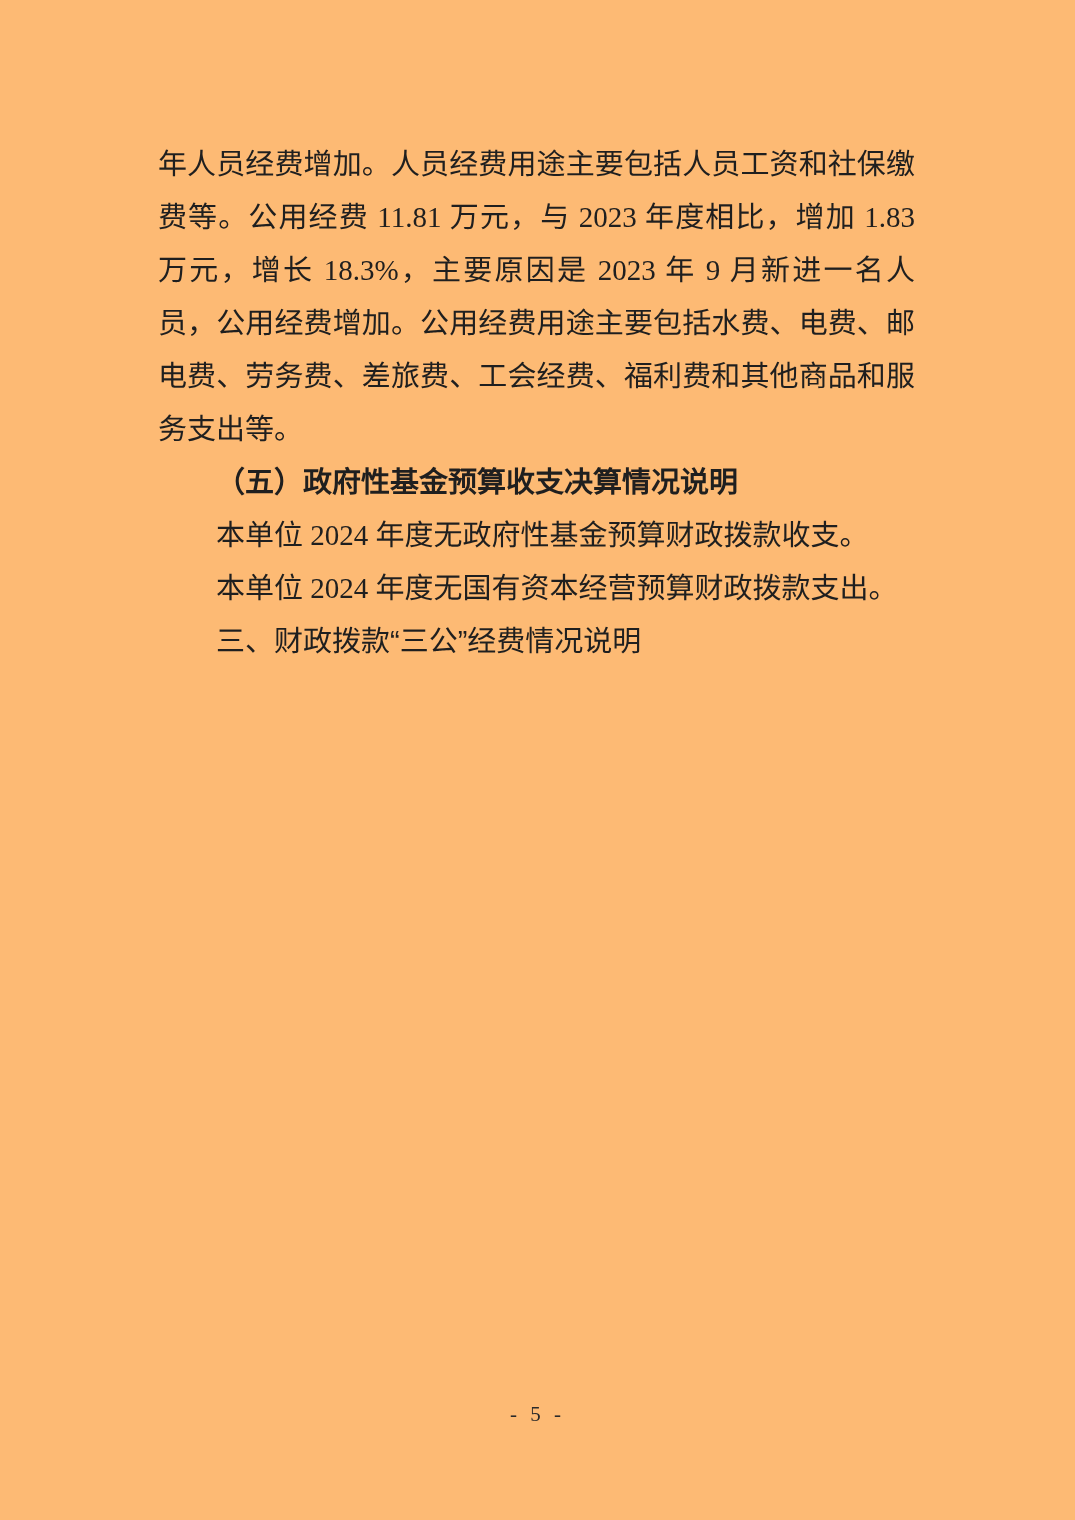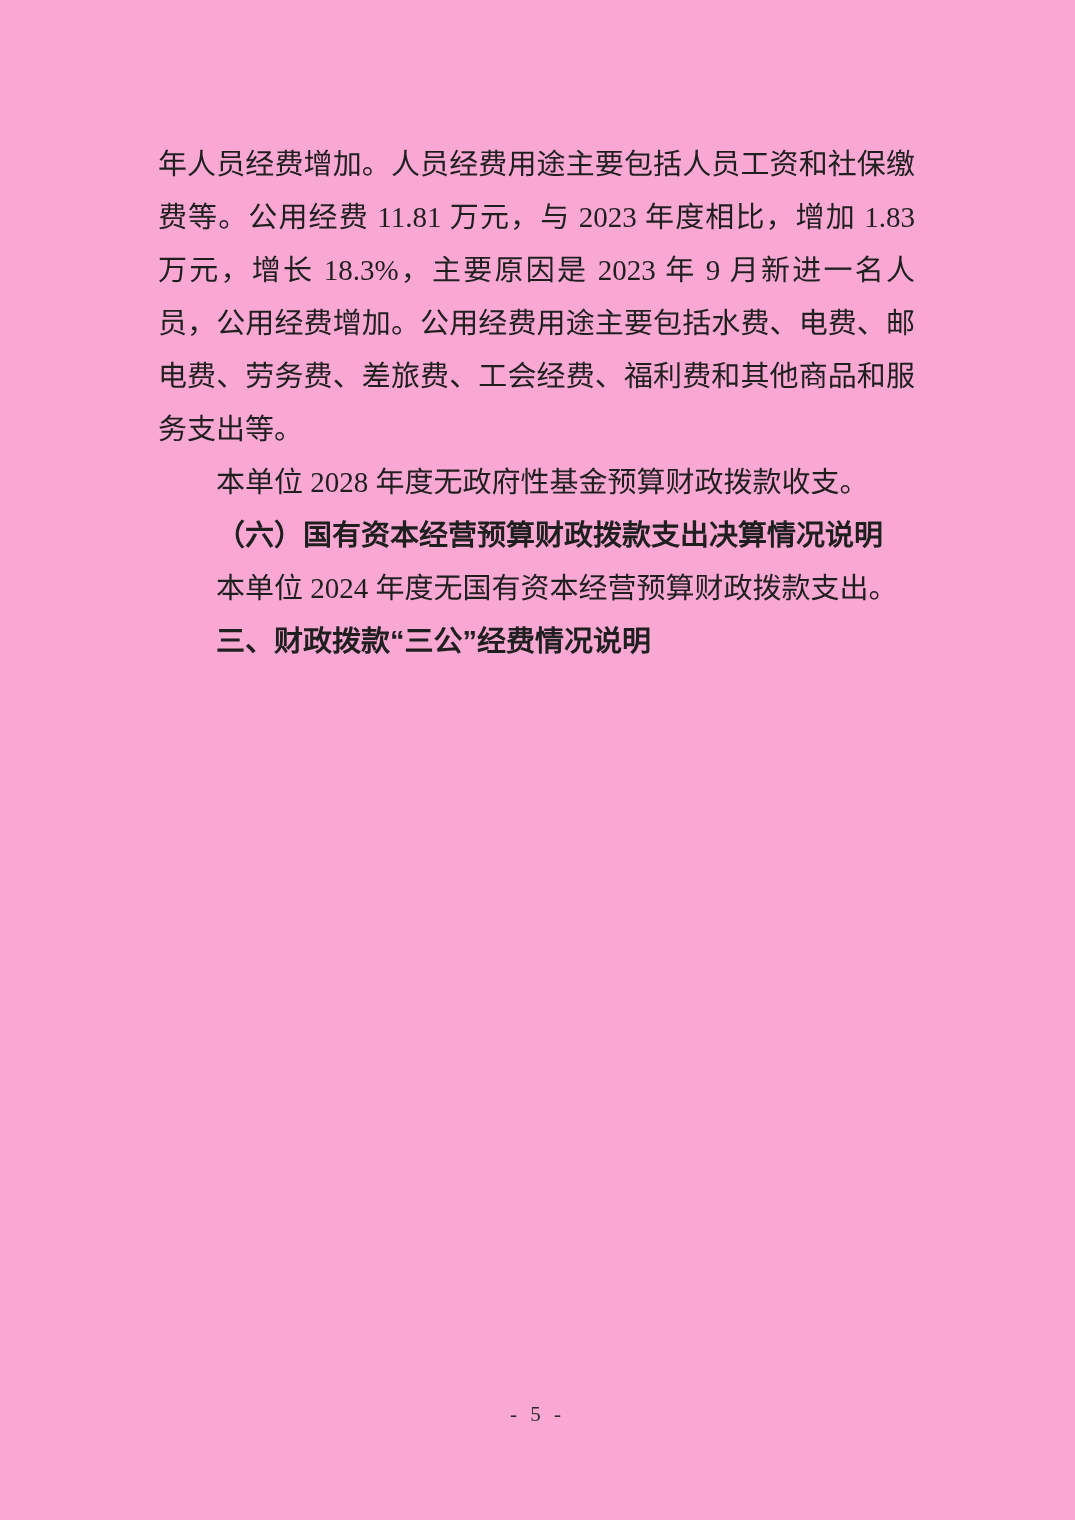--- a/index.html
+++ b/index.html
@@ -4,21 +4,21 @@
 <style>
   html, body {
     margin: 0;
     padding: 0;
     background: #ffffff;
   }
   .page {
     position: relative;
     width: 1075px;
     height: 1520px;
-    background: #f9a8d4;
+    background: #fdba74;
     overflow: hidden;
     color: #1f1f1f;
   }
   .content {
     position: absolute;
     left: 158px;
     top: 138px;
     width: 757px;
   }
   .content p {
@@ -40,21 +40,21 @@
   }
   .heading-kai {
     font-family: "Liberation Serif", serif;
     text-indent: 2em;
     font-weight: 700;
     color: #111111;
   }
   .heading-hei {
     font-family: "Liberation Sans", sans-serif;
     text-indent: 2em;
-    font-weight: 700;
+    font-weight: 400;
     color: #0d0d0d;
   }
   .footer {
     position: absolute;
     left: 0;
     top: 1398px;
     width: 100%;
     text-align: center;
     font-family: "Liberation Serif", serif;
     font-size: 21px;
@@ -64,24 +64,24 @@
   }
 </style>
 </head>
 <body>
 
 <div class="page">
   <div class="content">
 
     <p class="body-text no-indent">年人员经费增加。人员经费用途主要包括人员工资和社保缴费等。公用经费 11.81 万元，与 2023 年度相比，增加 1.83 万元，增长 18.3%，主要原因是 2023 年 9 月新进一名人员，公用经费增加。公用经费用途主要包括水费、电费、邮电费、劳务费、差旅费、工会经费、福利费和其他商品和服务支出等。</p>
 
+    <p class="heading-kai">（五）政府性基金预算收支决算情况说明</p>
 
-    <p class="body-text">本单位 2028 年度无政府性基金预算财政拨款收支。</p>
+    <p class="body-text">本单位 2024 年度无政府性基金预算财政拨款收支。</p>
 
-    <p class="heading-kai">（六）国有资本经营预算财政拨款支出决算情况说明</p>
 
     <p class="body-text">本单位 2024 年度无国有资本经营预算财政拨款支出。</p>
 
     <p class="heading-hei">三、财政拨款“三公”经费情况说明</p>
 
 
 
 
 
   </div>

